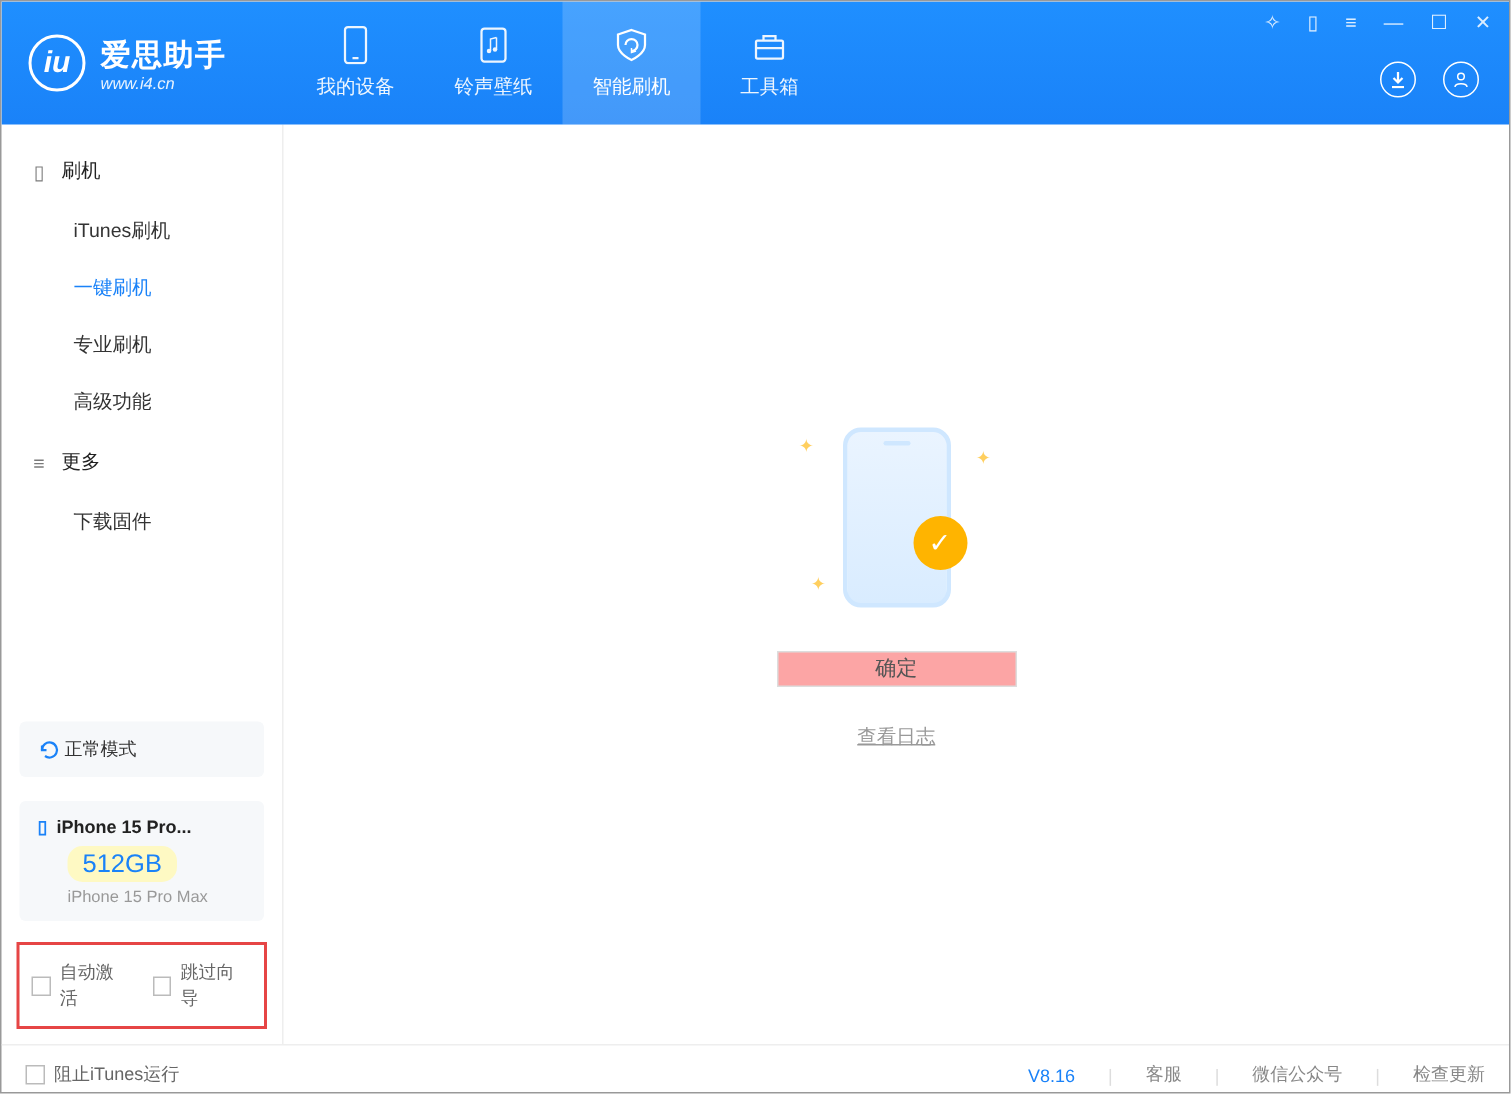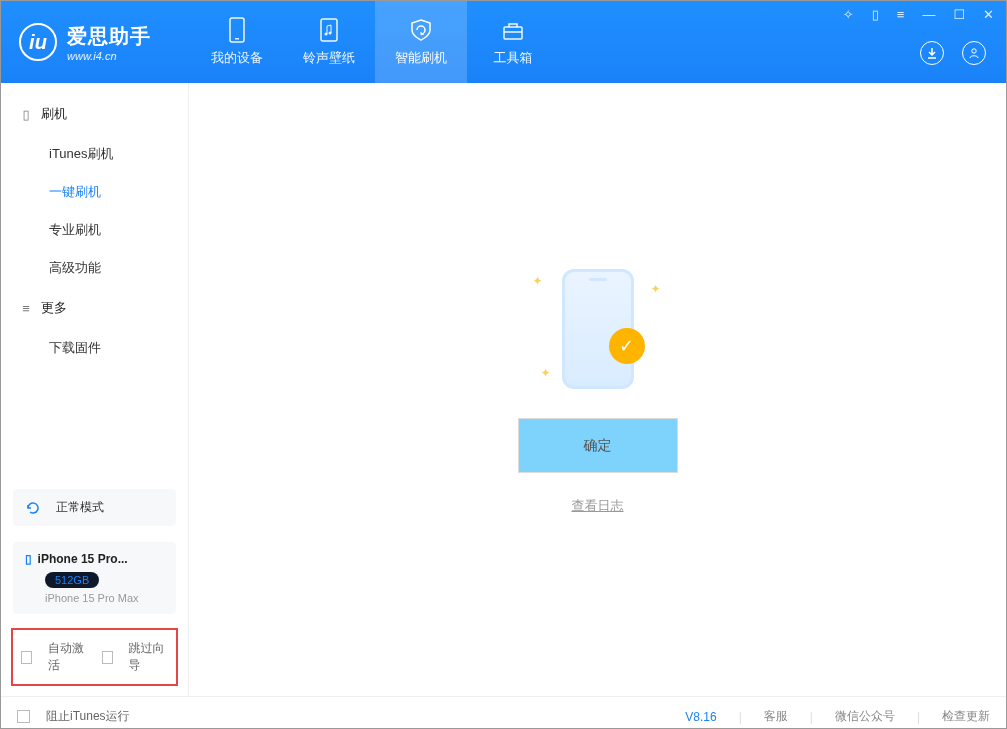--- a/index.html
+++ b/index.html
@@ -25,40 +25,40 @@
 
 .sidebar { width: 188px; border-right: 1px solid #eee; display: flex; flex-direction: column; font-size: 13px; color: #333; }
 .nav { padding-top: 10px; }
 .sec-hdr { padding: 12px 18px; font-weight: 500; display:flex; align-items:center; gap:8px; color:#222; }
 .sec-ico { width:14px; height:14px; opacity:.6; display:inline-flex; align-items:center; justify-content:center; }
 .nav-item { padding: 10px 18px 10px 48px; cursor: pointer; color:#333; }
 .nav-item.selected { color: #1a82f8; }
 .spacer { flex: 1; }
 
 .status-box, .device-box { margin: 8px 12px; background: #f6f8fa; border-radius: 4px; padding: 10px 12px; font-size: 12px; color:#333; }
-.status-box { display:flex; align-items:center; gap:15px; }
+.status-box { display:flex; align-items:center; gap:2px; }
 .refresh-ico { width:16px; height:16px; color:#1a82f8; }
 .device-box .dname { font-weight: 600; color:#222; display:flex; align-items:center; gap:6px; }
-.badge { display:inline-block; background:#0f172a; color:#1a82f8; border-radius:10px; padding:2px 10px; font-size:11px; margin:6px 0 4px 20px;text-align:right; }
+.badge { display:inline-block; background:#fef9c3; color:#1a82f8; border-radius:10px; padding:2px 10px; font-size:17px; margin:6px 0 4px 20px;text-align:right; }
 .device-box .sub { color:#999; font-size:11px; padding-left:20px; }
 
 .opt-row { border:2px solid #e64545; margin: 6px 10px 10px; padding: 10px 8px; display:flex; gap:14px; font-size:12px; color:#666; }
-.chk { display:flex; align-items:center; gap:16px; cursor:pointer; }
+.chk { display:flex; align-items:center; gap:6px; cursor:pointer; }
 .chk-box { width:13px; height:13px; border:1px solid #bbb; background:#fff; }
 
 .main { flex:1; display:flex; flex-direction:column; align-items:center; justify-content:center; gap:24px; }
 .phone-diag { position:relative; width:170px; height:130px; display:flex; align-items:center; justify-content:center; }
 .phone { width:72px; height:120px; border:3px solid #cfe7ff; border-radius:12px; background:linear-gradient(to bottom,#eaf4ff,#d9ecff); position:relative; }
 .phone::before { content:""; position:absolute; top:6px; left:50%; transform:translateX(-50%); width:18px; height:3px; background:#cfe7ff; border-radius:2px; }
 .check-badge { position:absolute; right:38px; bottom:30px; width:36px; height:36px; background:#ffb400; border-radius:50%; display:flex; align-items:center; justify-content:center; color:#fff; font-size:18px; }
 .spark { position:absolute; color:#ffcf5e; font-size:12px; }
 .s1{top:10px;left:20px}.s2{top:18px;right:22px}.s3{bottom:14px;left:28px}
 
 .msg { font-size:20px; color:#333; letter-spacing:1px; }
-.ok-btn { width:160px; height:55px; border:1px solid #ddd; background:#7dd3fc; color:#555; font-size:14px; cursor:pointer; }
+.ok-btn { width:160px; height:24px; border:1px solid #ddd; background:#fca5a5; color:#555; font-size:14px; cursor:pointer; }
 .link { color:#999; font-size:13px; cursor:pointer; text-decoration:underline; }
 
 .footer { height:40px; border-top:1px solid #eee; display:flex; align-items:center; padding:0 16px; font-size:12px; color:#888; }
 .footer .chk { color:#666; }
 .footer .right { margin-left:auto; display:flex; align-items:center; gap:22px; }
 .footer .sep { color:#ddd; }
 </style>
 </head>
 <body>
 

